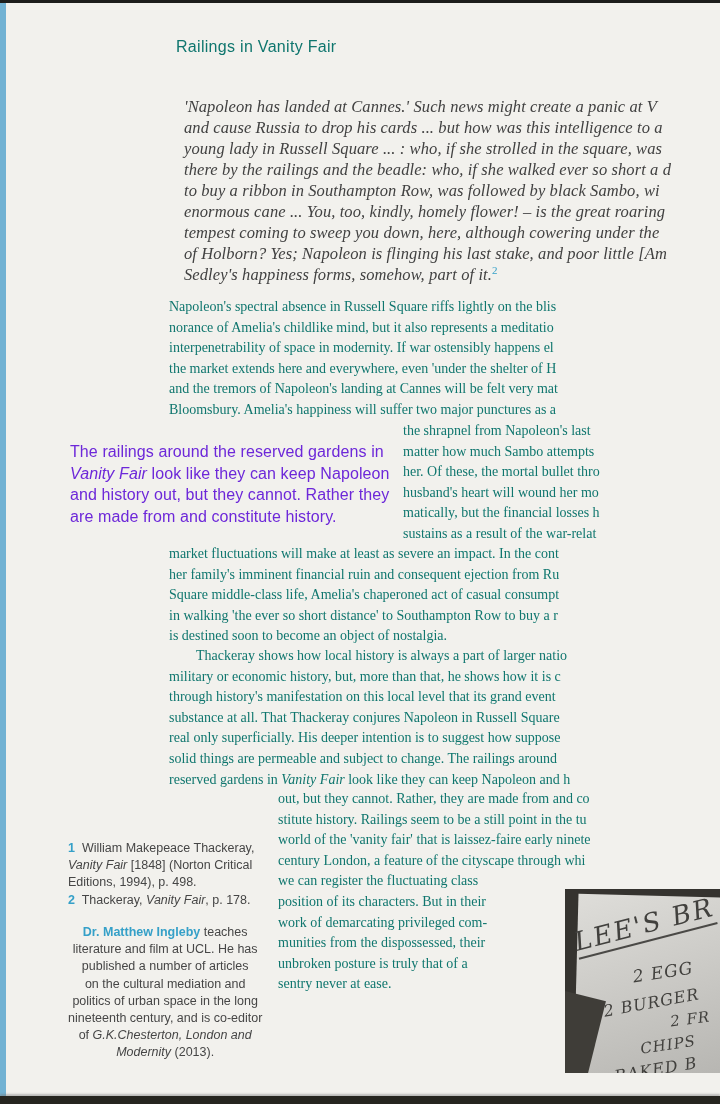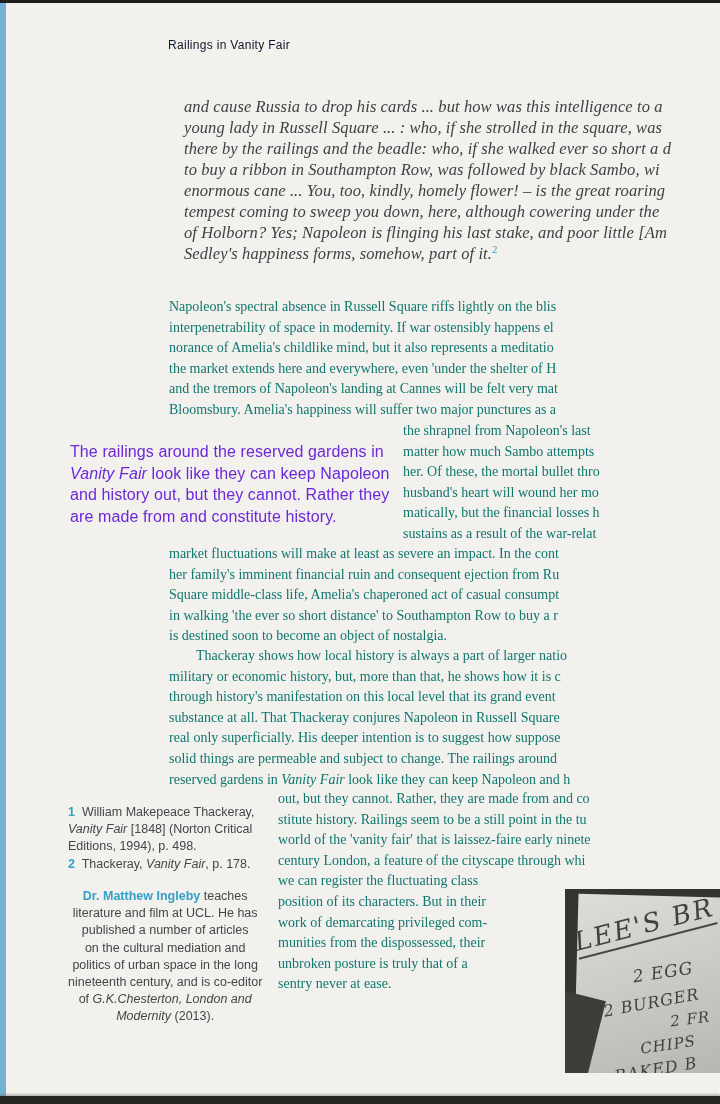--- a/index.html
+++ b/index.html
@@ -7,22 +7,22 @@
     width:720px;height:1104px;overflow:hidden;position:relative;
     background:#f2f1ed;
     font-family:"Liberation Serif",serif;
   }
   .page{position:absolute;inset:0;overflow:hidden;}
   .edge-top{position:absolute;top:0;left:0;right:0;height:3px;background:#1d1d1b;}
   .edge-bottom{position:absolute;bottom:0;left:0;right:0;height:8px;background:#26251f;box-shadow:0 -2px 2px rgba(120,120,120,.45);}
   .edge-left{position:absolute;top:3px;bottom:8px;left:0;width:6px;background:#72b2d3;}
 
   .running-header{
-    position:absolute;left:168px;top:38px;
-    font-family:"Liberation Sans",sans-serif;font-size:12px;color:#0f172a;letter-spacing:.3px;
+    position:absolute;left:176px;top:38px;
+    font-family:"Liberation Sans",sans-serif;font-size:16px;color:#0f766e;letter-spacing:.3px;
   }
 
   .line{white-space:pre;}
 
   .epigraph{
     position:absolute;left:184px;top:96px;
     font-style:italic;font-size:16.5px;line-height:21px;color:#414141;letter-spacing:.1px;
   }
   .epigraph .ref{font-style:normal;}
 
@@ -35,21 +35,21 @@
   .p2b{left:278px;top:789px;}
 
   .pullquote{
     position:absolute;left:70px;top:441px;
     font-family:"Liberation Sans",sans-serif;font-size:16px;line-height:21.5px;
     color:#6d28d9;letter-spacing:.1px;
   }
 
   .notes{
     position:absolute;left:68px;
-    font-family:"Liberation Sans",sans-serif;font-size:12.5px;line-height:17.2px;color:#464646;
+    font-family:"Liberation Sans",sans-serif;font-size:12.5px;line-height:17.2px;color:#464646;margin-top:36px;
   }
   .footnotes{top:804px;}
   .bio{top:888px;text-align:center;}
 
   .accent{color:#35a0c8;font-weight:bold;}
   sup.ref{color:#35a0c8;font-size:11px;line-height:0;vertical-align:super;}
 
   .photo{
     position:absolute;left:565px;top:889px;width:160px;height:184px;
     background:#35332f;overflow:hidden;
@@ -76,34 +76,35 @@
   .hw6{left:32px;top:163px;font-size:16px;transform:rotate(-5deg);}
 </style>
 </head>
 <body>
 
 <div class="page">
 
   <div class="running-header">Railings in Vanity Fair</div>
 
   <div class="epigraph">
+      <div class="line">'Napoleon has landed at Cannes.' Such news might create a panic at V</div>
       <div class="line">and cause Russia to drop his cards ... but how was this intelligence to a</div>
       <div class="line">young lady in Russell Square ... : who, if she strolled in the square, was</div>
       <div class="line">there by the railings and the beadle: who, if she walked ever so short a d</div>
       <div class="line">to buy a ribbon in Southampton Row, was followed by black Sambo, wi</div>
       <div class="line">enormous cane ... You, too, kindly, homely flower! – is the great roaring</div>
       <div class="line">tempest coming to sweep you down, here, although cowering under the</div>
       <div class="line">of Holborn? Yes; Napoleon is flinging his last stake, and poor little [Am</div>
       <div class="line">Sedley's happiness forms, somehow, part of it.<sup class="ref">2</sup></div>
     </div>
 
   <div class="body-block p1a">
       <div class="line">Napoleon's spectral absence in Russell Square riffs lightly on the blis</div>
+      <div class="line">norance of Amelia's childlike mind, but it also represents a meditatio</div>
       <div class="line">interpenetrability of space in modernity. If war ostensibly happens el</div>
-      <div class="line">norance of Amelia's childlike mind, but it also represents a meditatio</div>
       <div class="line">the market extends here and everywhere, even 'under the shelter of H</div>
       <div class="line">and the tremors of Napoleon's landing at Cannes will be felt very mat</div>
       <div class="line">Bloomsbury. Amelia's happiness will suffer two major punctures as a</div>
     </div>
 
   <div class="pullquote">
       <div class="line">The railings around the reserved gardens in</div>
       <div class="line"><i>Vanity Fair</i> look like they can keep Napoleon</div>
       <div class="line">and history out, but they cannot. Rather they</div>
       <div class="line">are made from and constitute history.</div>

